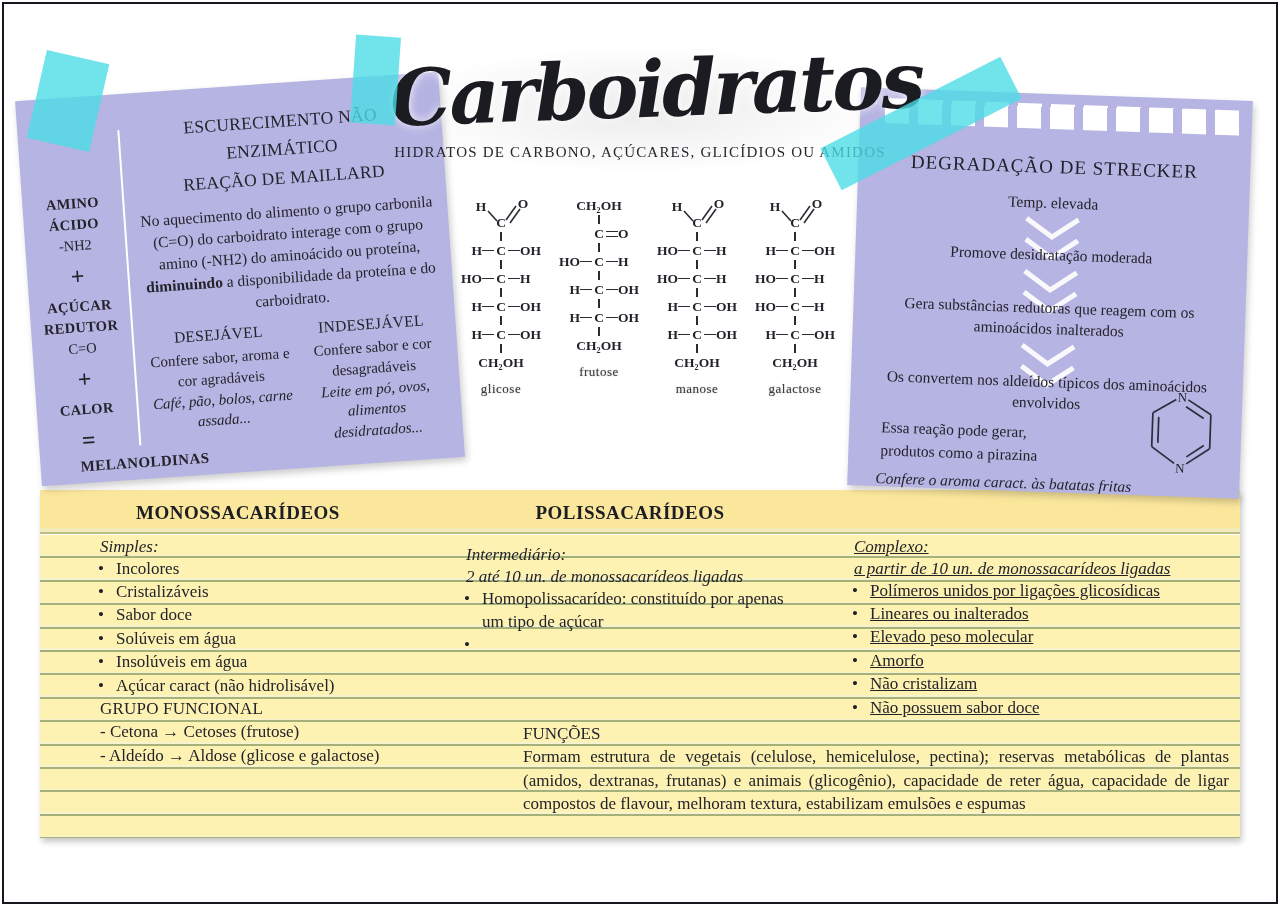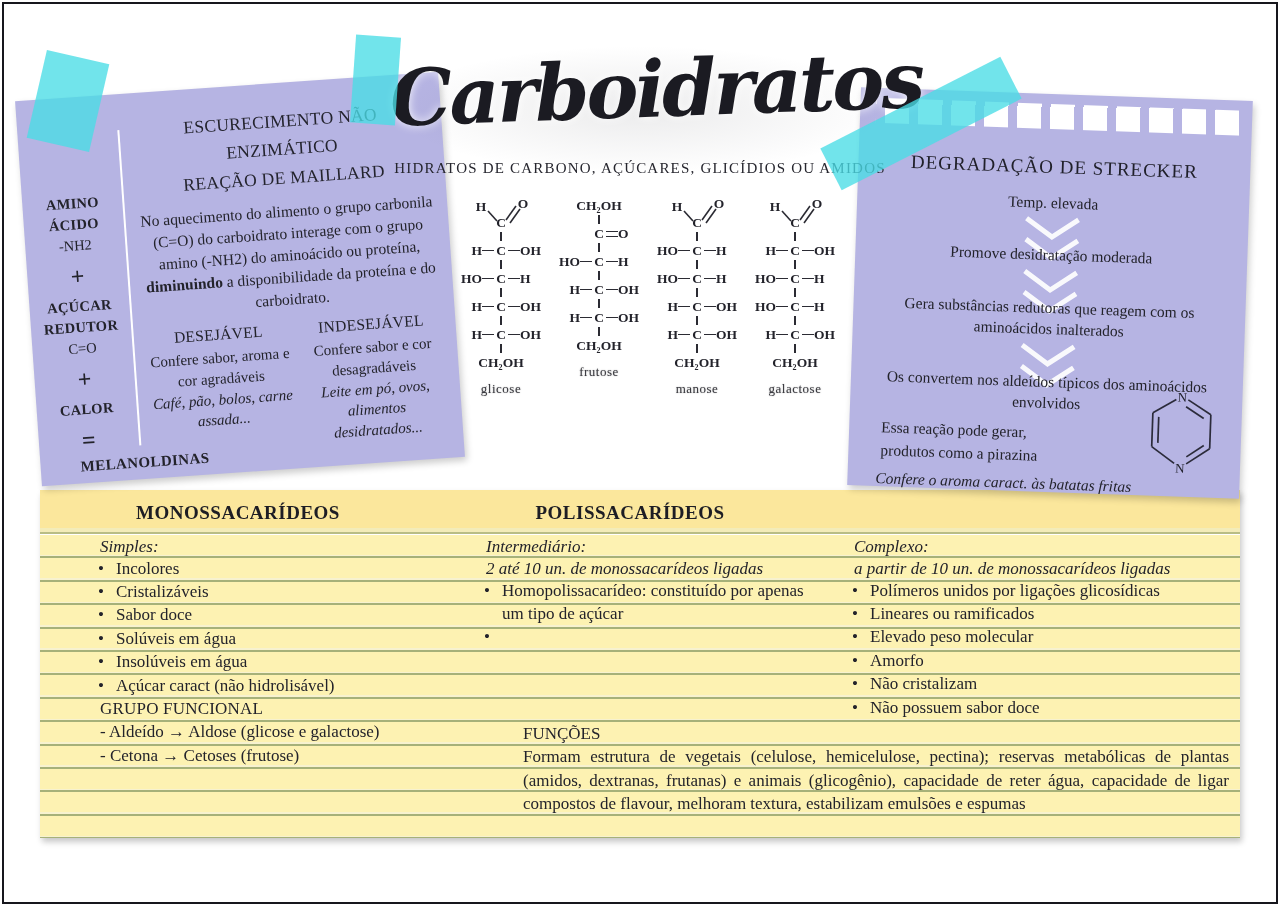--- a/index.html
+++ b/index.html
@@ -7,21 +7,21 @@
        font-family:"Liberation Serif",serif;color:#23232b;}
   .page-border{position:absolute;inset:2px;border:2px solid #17171d;pointer-events:none;z-index:40;}
 
   
   .title-wrap{position:absolute;left:390px;top:36px;width:500px;text-align:center;z-index:5;}
   .title-glow{position:absolute;left:370px;top:40px;width:540px;height:140px;
       background:radial-gradient(ellipse at center,rgba(60,60,70,.10),rgba(0,0,0,0) 65%);z-index:4;}
   .main-title{font-family:"DejaVu Serif",serif;font-style:italic;font-weight:bold;
       font-size:78px;line-height:108px;letter-spacing:-3px;color:#1b1b22;transform:rotate(-2deg);
       text-shadow:0 0 10px rgba(255,255,255,.9);}
-  .sub-title{margin-top:16px;font-size:15px;letter-spacing:1.2px;color:#26262e;white-space:nowrap;}
+  .sub-title{font-size:15px;letter-spacing:1.2px;color:#26262e;white-space:nowrap;}
 
   
   .note{position:absolute;background:#b6b4e3;box-shadow:2px 4px 7px rgba(0,0,0,.20);}
   .note-left{left:28px;top:86px;width:424px;height:386px;transform:rotate(-4deg);z-index:2;display:flex;}
   .note-right{left:854px;top:94px;width:392px;height:398px;transform:rotate(2deg);z-index:3;}
 
   
   .formula-col{width:100px;padding-top:60px;display:flex;flex-direction:column;align-items:center;
       border-right:2.5px solid #fff;margin:36px 0 34px 0;}
   .f-b{font-weight:bold;font-size:14.5px;line-height:21px;letter-spacing:.3px;}
@@ -76,22 +76,22 @@
   .board-head{position:absolute;left:0;top:0;right:0;height:42px;background:#fbe79c;
       border-bottom:2.5px solid #b9bd85;box-shadow:inset 0 -4px 0 #f3ecb9;}
   .bhead{position:absolute;top:12px;font-size:19px;font-weight:bold;letter-spacing:.5px;text-align:center;color:#1d1d24;}
   .bh0{left:8px;width:380px;}
   .bh1{left:400px;width:380px;}
   .bh2{left:810px;width:390px;}
   .board-body{position:absolute;left:0;right:0;top:44.5px;bottom:0;
       background:repeating-linear-gradient(to bottom,#fdf2b2 0 19.8px,#f7f2cf 19.8px 21.4px,#a6b179 21.4px 23.4px);}
   .bcol{position:absolute;top:0;font-size:17px;line-height:23.4px;}
   .bc0{left:46px;width:412px;}
-  .bc1{left:432px;width:356px;}
-  .bc2{left:800px;width:408px;}
+  .bc1{left:412px;width:356px;margin-top:8px;}
+  .bc2{left:800px;width:408px;text-decoration:underline;}
   .bsub{font-style:italic;padding-left:14px;height:22px;overflow:hidden;}
   .brow{position:relative;padding-left:30px;}
   .bullet{position:absolute;left:12px;}
   .bcap{padding-left:14px;letter-spacing:.2px;}
   .bline{padding-left:14px;}
   .funcoes{position:absolute;left:483px;top:187.2px;width:706px;font-size:17px;line-height:23.4px;}
   .funcoes .ftext{text-align:justify;}
 </style>
 </head>
 <body>
@@ -382,34 +382,34 @@
     </div>
   <div class="bcol bc0">
         <div class="bsub">Simples:</div>
         <div class="brow"><span class="bullet">•</span><span>Incolores</span></div>
         <div class="brow"><span class="bullet">•</span><span>Cristalizáveis</span></div>
         <div class="brow"><span class="bullet">•</span><span>Sabor doce</span></div>
         <div class="brow"><span class="bullet">•</span><span>Solúveis em água</span></div>
         <div class="brow"><span class="bullet">•</span><span>Insolúveis em água</span></div>
         <div class="brow"><span class="bullet">•</span><span>Açúcar caract (não hidrolisável)</span></div>
         <div class="bcap">GRUPO FUNCIONAL</div>
+        <div class="bline">- Cetona → Cetoses (frutose)</div>
         <div class="bline">- Aldeído → Aldose (glicose e galactose)</div>
-        <div class="bline">- Cetona → Cetoses (frutose)</div>
       </div>
       <div class="bcol bc1">
         <div class="bsub">Intermediário:</div>
         <div class="bsub">2 até 10 un. de monossacarídeos ligadas</div>
         <div class="brow"><span class="bullet">•</span><span>Homopolissacarídeo: constituído por apenas um tipo de açúcar</span></div>
         <div class="brow"><span class="bullet">•</span></div>
       </div>
       <div class="bcol bc2">
         <div class="bsub">Complexo:</div>
         <div class="bsub">a partir de 10 un. de monossacarídeos ligadas</div>
         <div class="brow"><span class="bullet">•</span><span>Polímeros unidos por ligações glicosídicas</span></div>
-        <div class="brow"><span class="bullet">•</span><span>Lineares ou ramificados</span></div>
+        <div class="brow"><span class="bullet">•</span><span>Lineares ou inalterados</span></div>
         <div class="brow"><span class="bullet">•</span><span>Elevado peso molecular</span></div>
         <div class="brow"><span class="bullet">•</span><span>Amorfo</span></div>
         <div class="brow"><span class="bullet">•</span><span>Não cristalizam</span></div>
         <div class="brow"><span class="bullet">•</span><span>Não possuem sabor doce</span></div>
       </div>
     </div>
 <div class="bhead bh0">MONOSSACARÍDEOS</div>
     <div class="bhead bh1">POLISSACARÍDEOS</div>
   </div>
 

